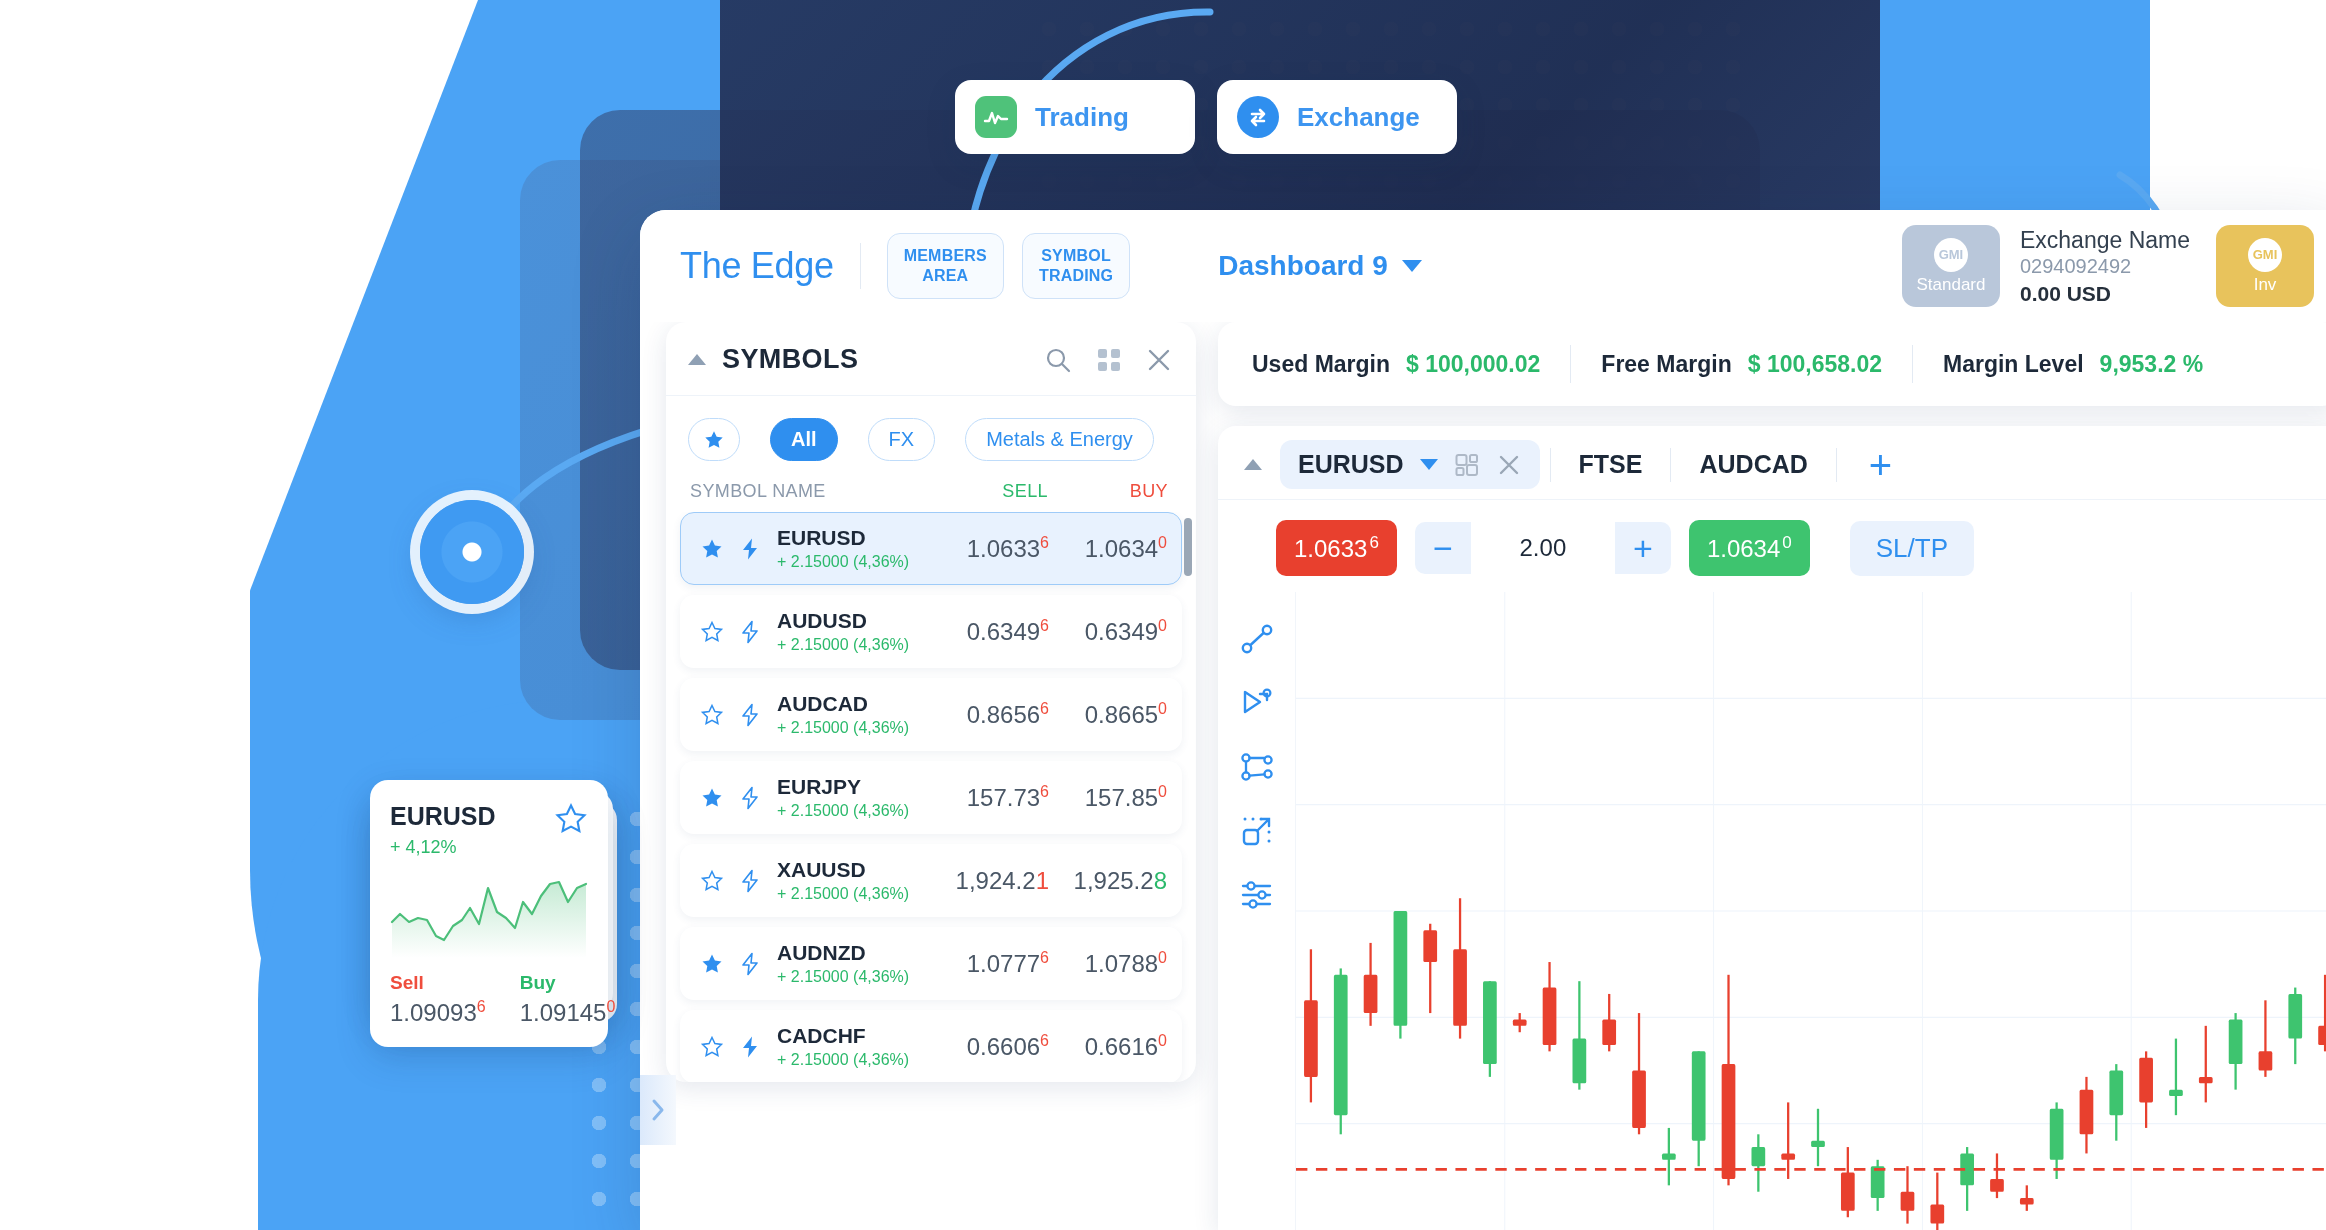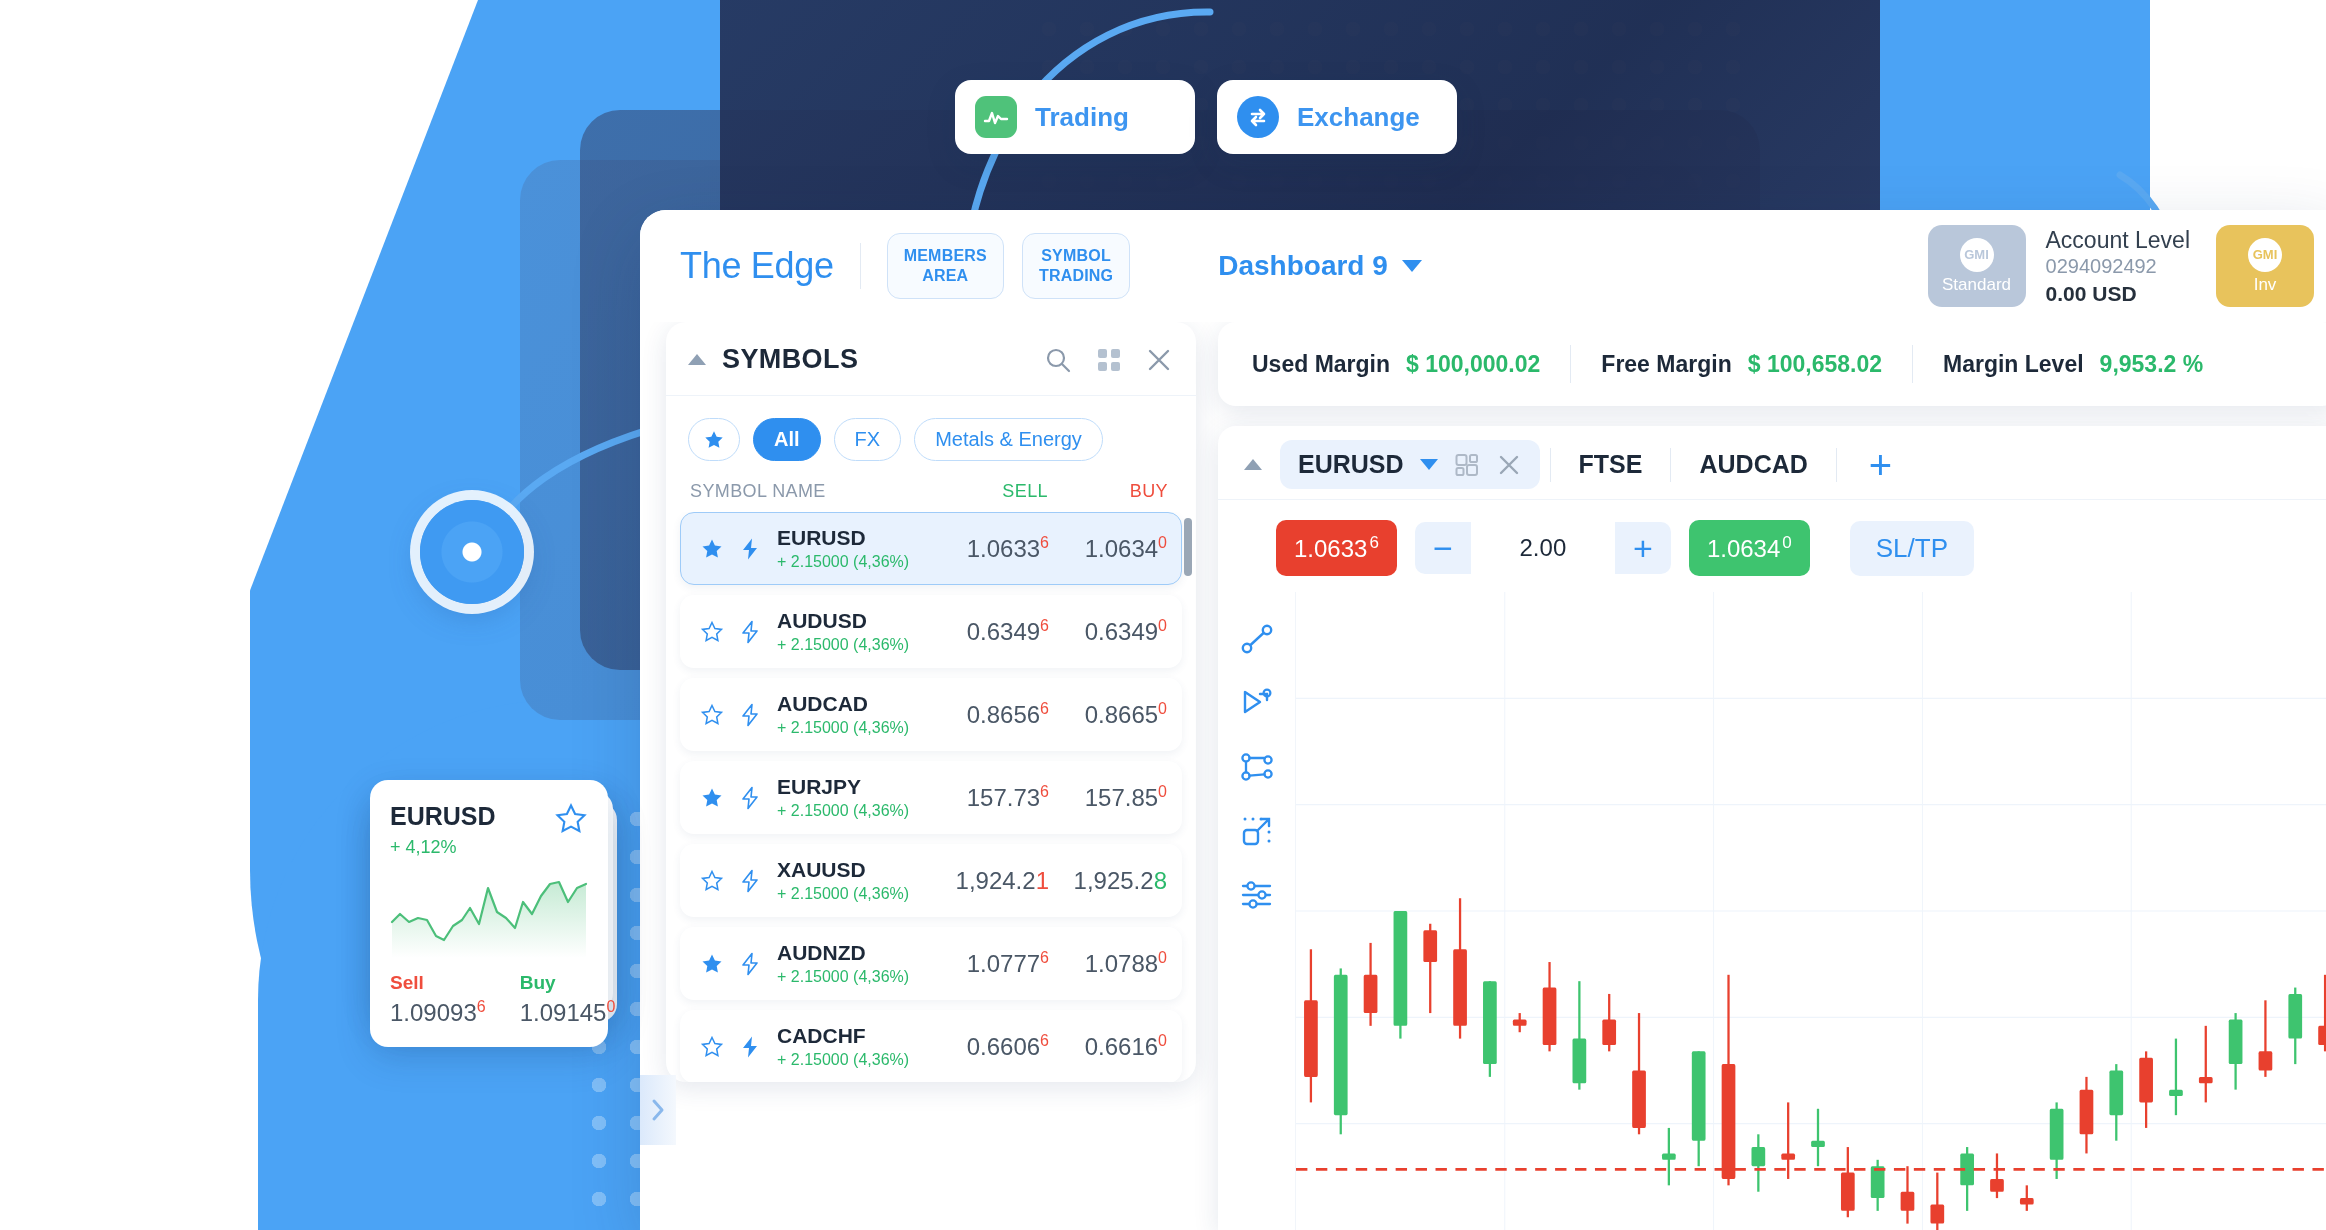--- a/index.html
+++ b/index.html
@@ -132,21 +132,21 @@
     box-shadow: 0 6px 26px rgba(30,60,110,.12);
     display: flex; flex-direction: column; overflow: hidden;
     align-self: flex-start; height: 760px;
   }
   .sym-head { display: flex; align-items: center; padding: 22px 24px 20px 22px; border-bottom: 1px solid #eef3f9; }
   .tri-up { width: 0;height:0;border-left:9px solid transparent;border-right:9px solid transparent;border-bottom:11px solid #8fa0b4; margin-right:16px; cursor:pointer;}
   .sym-title { font-size: 27px; font-weight: 700; color: #1d2939; letter-spacing: .4px; }
   .sym-icons { margin-left: auto; display: flex; align-items: center; gap: 24px; }
   .icn { cursor: pointer; display: flex; }
 
-  .chips { display: flex; gap: 13px; padding: 22px 22px 14px; }
+  .chips { display: flex; gap: 30px; padding: 22px 22px 14px; }
   .chip {
     border: 1px solid #bfdcfa; border-radius: 22px; color: #2f8fef;
     font-size: 20px; padding: 9px 20px; background: #fff; cursor: pointer; white-space: nowrap;
   }
   .chip.star { padding: 9px 14px; display: flex; align-items: center; }
   .chip.active { background: #2f8fef; color: #fff; border-color: #2f8fef; font-weight: 600; }
 
   .sym-cols { display: flex; padding: 6px 28px 10px 24px; font-size: 18px; color: #8b99ab; letter-spacing: .4px; }
   .c-name { flex: 1; }
   .c-sell { width: 120px; text-align: right; color: #2bb96b; }
@@ -302,21 +302,21 @@
       <span class="caret-d"></span>
     </div>
 
     <div class="acct-wrap">
       <div class="acct-card">
         <div class="acct-badge">
           <div class="badge-circle">GMI</div>
           <div class="badge-tier">Standard</div>
         </div>
         <div>
-          <div class="acct-name">Account Level</div>
+          <div class="acct-name">Exchange Name</div>
           <div class="acct-num">0294092492</div>
           <div class="acct-bal">0.00 USD</div>
         </div>
       </div>
       <div class="acct-badge gold">
         <div class="badge-circle">GMI</div>
         <div class="badge-tier">Inv</div>
       </div>
     </div>
   </div>

